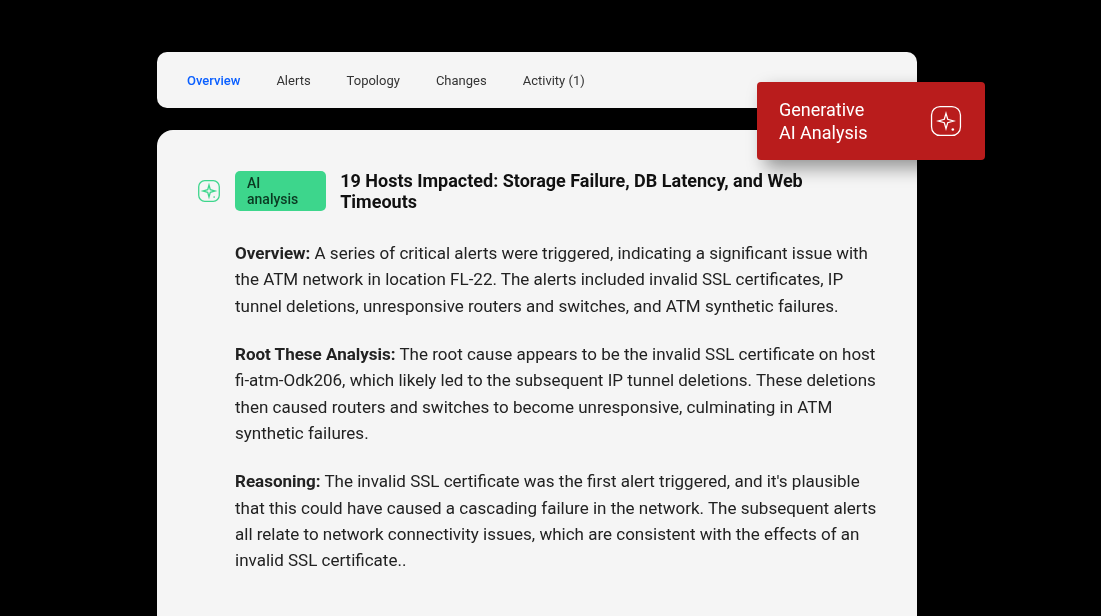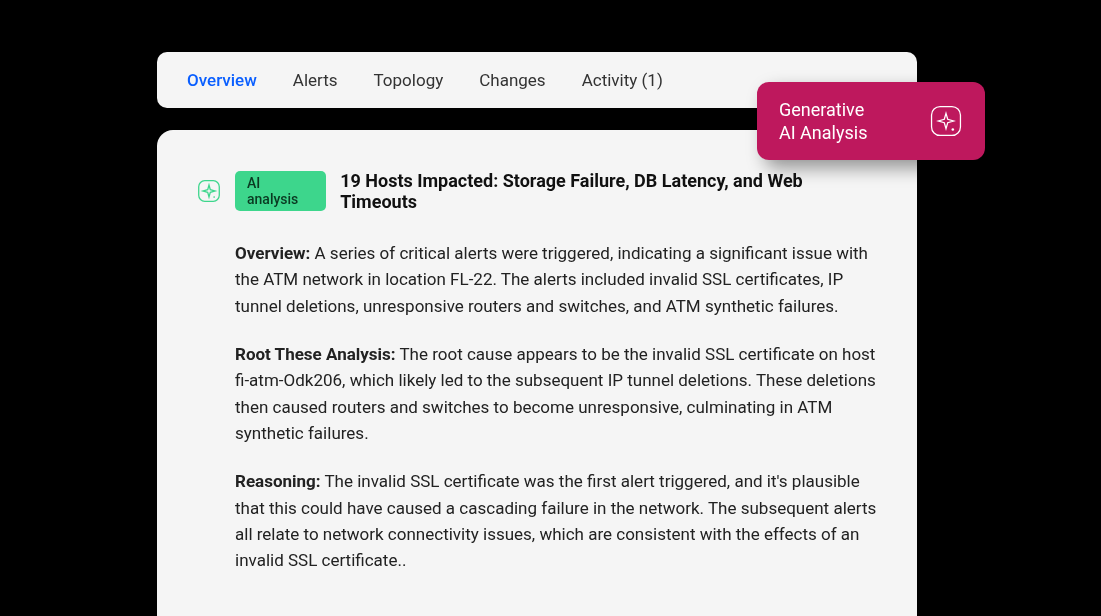--- a/index.html
+++ b/index.html
@@ -22,37 +22,37 @@
       width: 760px;
       height: 56px;
       background: #f5f5f5;
       border-radius: 10px;
       display: flex;
       align-items: center;
       padding: 0 30px;
       gap: 36px;
     }
     .tab {
-      font-size: 17px;
+      font-size: 13px;
       color: #333;
       cursor: pointer;
       padding: 4px 0;
     }
     .tab.active {
       color: #0a5fff;
       font-weight: 500;
     }
     .gen-ai-button {
       position: absolute;
       top: 82px;
       left: 757px;
       width: 228px;
       height: 78px;
-      background: #be185d;
-      border-radius: 12px;
+      background: #b91c1c;
+      border-radius: 4px;
       display: flex;
       align-items: center;
       justify-content: space-between;
       padding: 0 22px;
       box-shadow: 8px 8px 18px rgba(0,0,0,0.4);
       cursor: pointer;
       z-index: 10;
     }
     .gen-ai-text {
       color: #fff;

